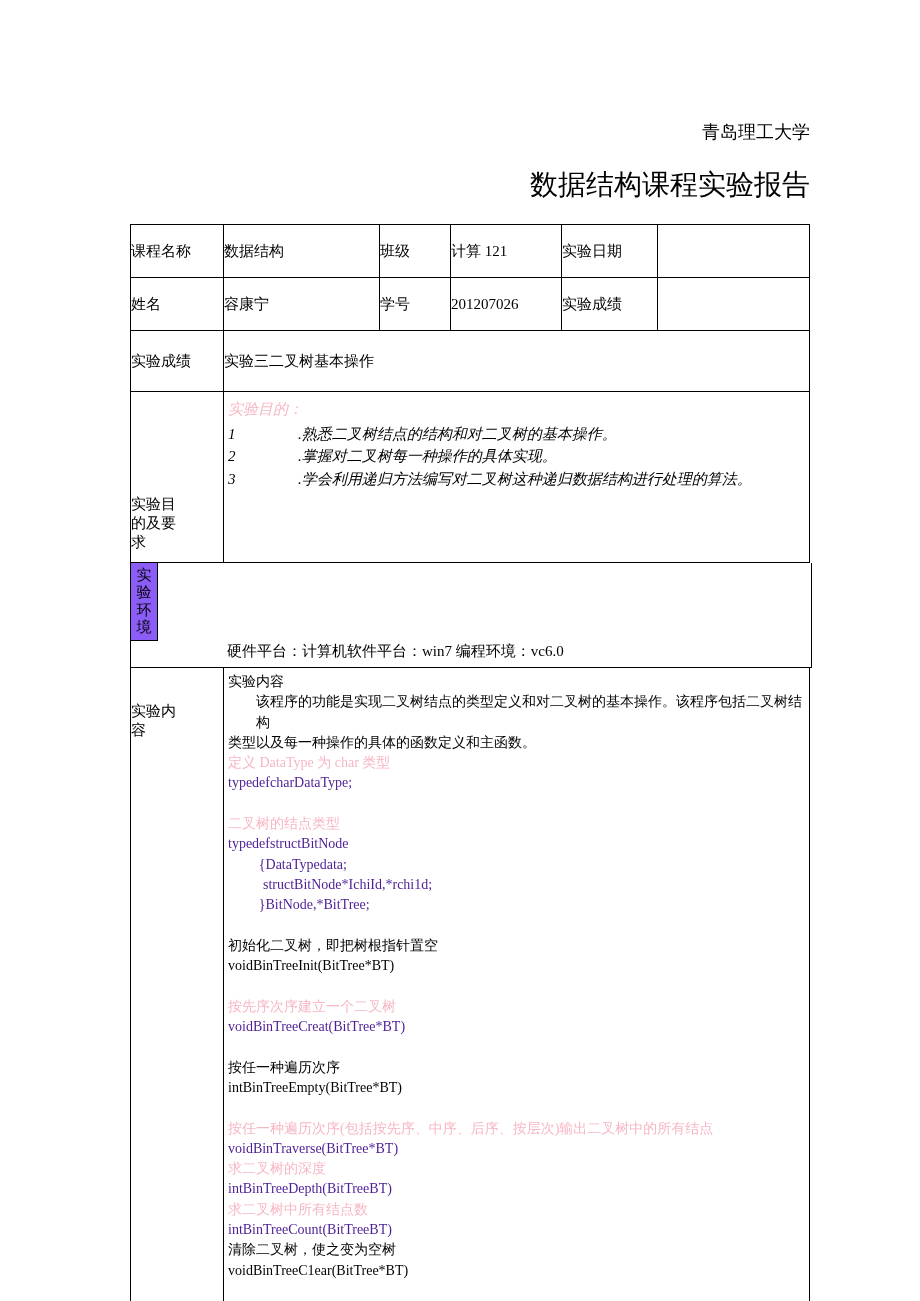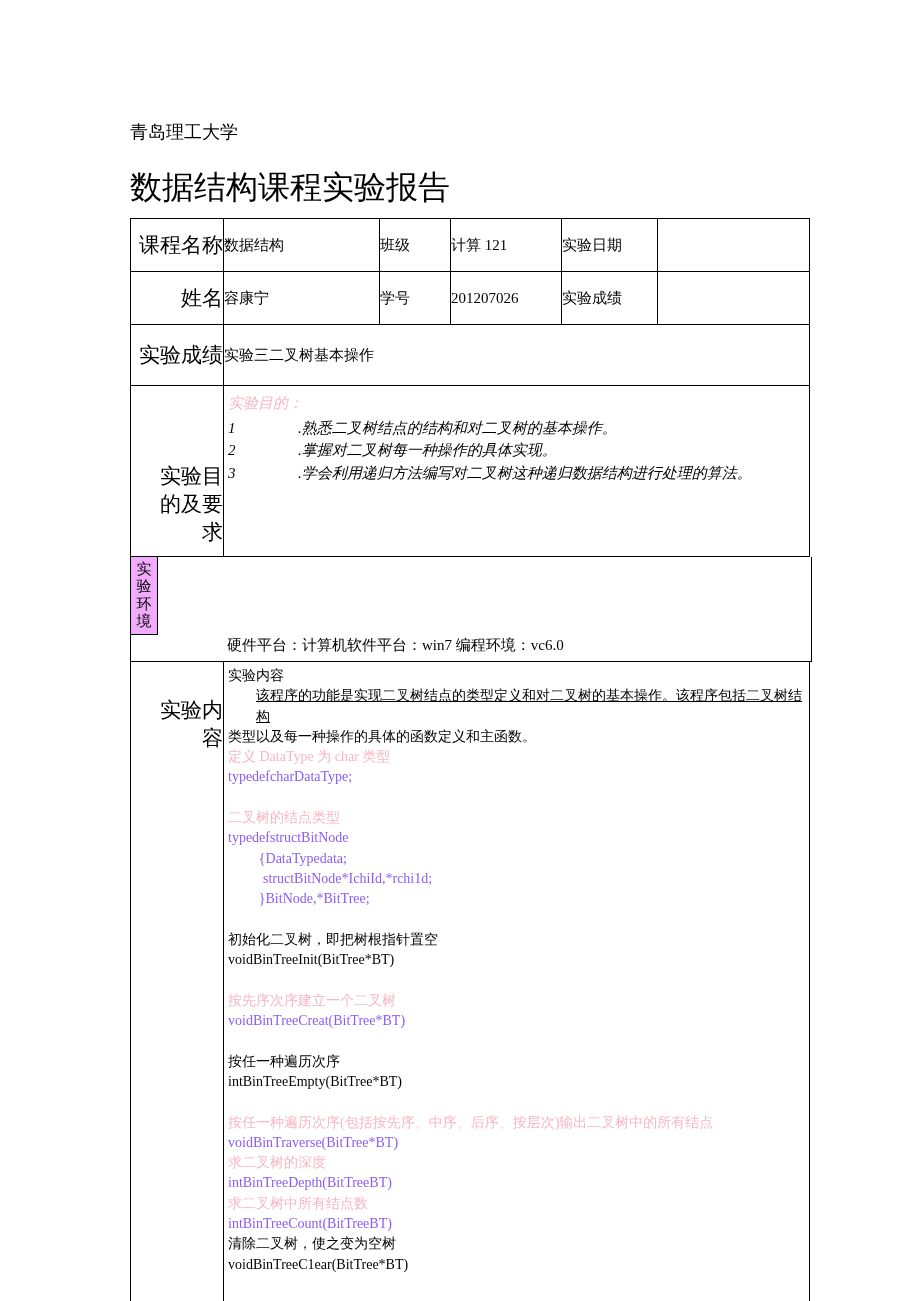--- a/index.html
+++ b/index.html
@@ -8,55 +8,55 @@
     background: #ffffff;
     font-family: "SimSun", "宋体", serif;
     font-size: 15px;
     color: #000;
     width: 920px;
   }
   .page {
     padding: 120px 110px 60px 130px;
   }
   .title1 {
-    text-align: left;
+    text-align: right;
     font-size: 18px;
     margin-bottom: 22px;
   }
   .title2 {
-    text-align: left;
-    font-size: 32px;
-    margin-bottom: 8px;
+    text-align: right;
+    font-size: 28px;
+    margin-bottom: 20px;
   }
   table.main {
     border-collapse: collapse;
     width: 680px;
     margin: 0;
   }
   table.main td, table.main th {
     border: 1px solid #000;
     padding: 0;
     vertical-align: middle;
   }
   .hdr-cell {
     height: 52px;
     font-size: 15px;
   }
   .side-label {
-    text-align: right;
-    font-size: 21px;
+    text-align: left;
+    font-size: 15px;
     width: 92px;
   }
   .purpose-block {
     padding: 6px 6px 6px 4px;
     line-height: 1.5;
     font-style: italic;
   }
   .pink { color: #f7b7c3; }
-  .gray { color: #8b5cf6; }
+  .gray { color: #4c1d95; }
   .nlist {
     display: table;
     border-collapse: collapse;
     margin: 2px 0 0 0;
   }
   .nlist .row { display: table-row; }
   .nlist .n { display: table-cell; width: 70px; vertical-align: top; }
   .nlist .t { display: table-cell; vertical-align: top; }
   .env-box {
     position: relative;
@@ -67,21 +67,21 @@
   }
   .env-label-box {
     position: absolute;
     left: -1px;
     top: -1px;
     border: 1px solid #000;
     width: 22px;
     padding: 4px 2px;
     text-align: center;
     line-height: 1.15;
-    background: #f0abfc;
+    background: #8b5cf6;
   }
   .env-text {
     position: absolute;
     left: 96px;
     right: 6px;
     bottom: 6px;
   }
   table.lower {
     border-collapse: collapse;
     width: 680px;
@@ -90,21 +90,21 @@
     border: 1px solid #000;
     border-top: none;
     vertical-align: top;
     padding: 0;
   }
   .content-block {
     padding: 4px 6px 30px 4px;
     line-height: 1.45;
     font-size: 14px;
   }
-  .content-block .indent { margin-left: 2em; text-decoration: underline; }
+  .content-block .indent { margin-left: 2em; }
   .content-block p { margin: 0; }
 </style>
 </head>
 <body>
 
 <div class="page">
 
   <div class="title1">青岛理工大学</div>
   <div class="title2">数据结构课程实验报告</div>
 

